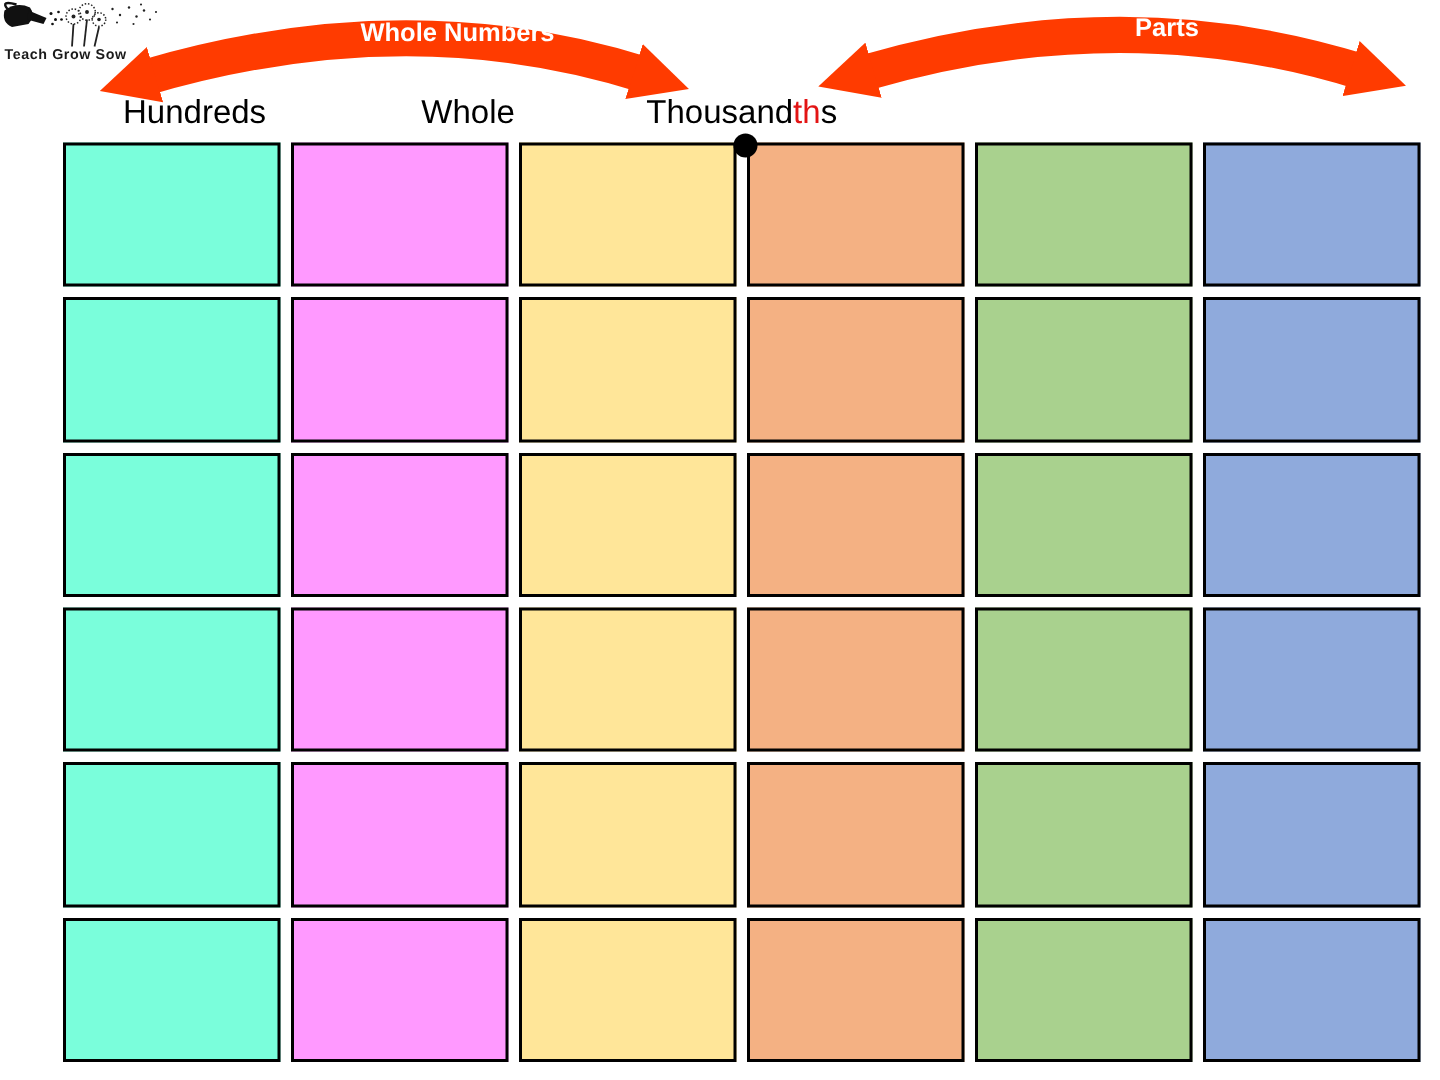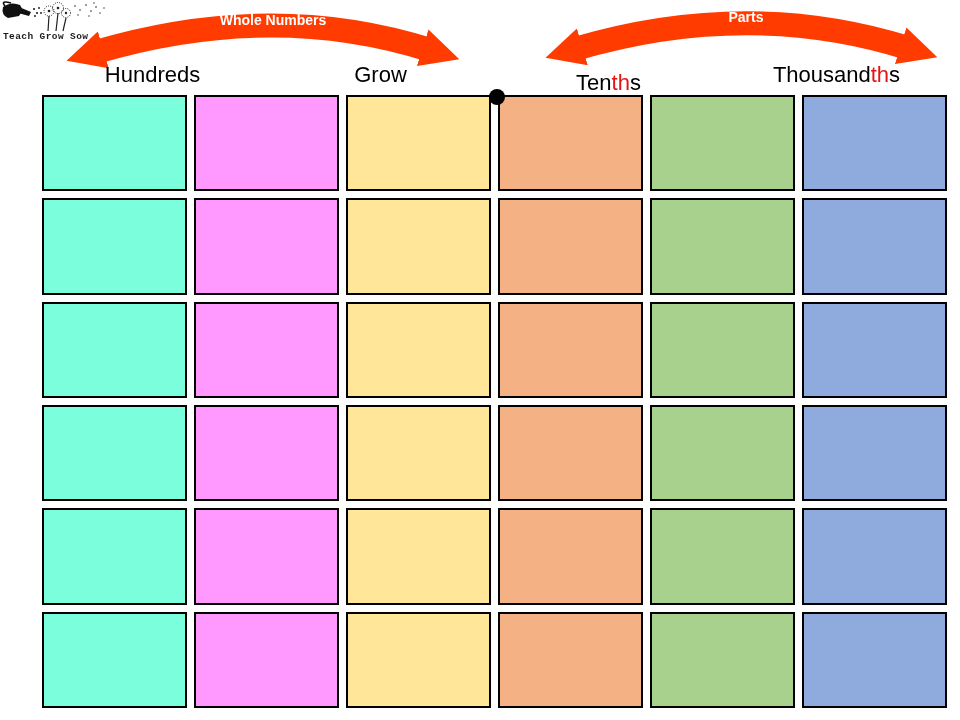--- a/index.html
+++ b/index.html
@@ -7,38 +7,38 @@
     position:relative;width:960px;height:720px;background:#fff;
     font-family:"Liberation Sans",sans-serif;overflow:hidden;
   }
 
   
   .logo{position:absolute;left:0;top:0;width:118px;}
   .logo svg{display:block;}
   .logo-text{
     font-size:9.5px;font-weight:bold;color:#1a1a1a;letter-spacing:.4px;
     margin-top:-3px;padding-left:3px;white-space:nowrap;
-    font-family:Liberation Mono, monospace;
+    font-family:Liberation Sans, sans-serif;
   }
 
   
   .arrows{position:absolute;left:0;top:0;width:960px;height:95px;pointer-events:none;}
   .band{fill:none;stroke:var(--arrow-color,#FF3B00);stroke-width:24;}
   .ahp{fill:var(--arrow-color,#FF3B00);}
   .arrow-label{
     position:absolute;transform:translateX(-50%);
-    color:#fff;font-weight:bold;font-size:14px;white-space:nowrap;z-index:3;
+    color:#fff;font-weight:bold;font-size:17px;white-space:nowrap;z-index:3;margin-left:32px;
   }
   .wn-label{left:273px;top:12px;}
   .parts-label{left:746px;top:9px;}
 
   
   .header-row{
     position:absolute;left:42px;top:62px;width:905px;
-    display:grid;grid-template-columns:repeat(4,1fr);column-gap:7px;z-index:2;
+    display:grid;grid-template-columns:repeat(5,1fr);column-gap:7px;z-index:2;
   }
   .hdr{
     text-align:center;font-size:22px;color:#000;white-space:nowrap;line-height:1.15;
   }
   .hdr[data-col="tenths"]{padding-top:8px;}
   .hdr[data-col="thousandths"]{padding-top:4px;}
   .th-red{color:var(--th-red,#E31414);}
 
   
   .decimal{
@@ -105,22 +105,21 @@
       </marker>
     </defs>
     <path class="band" d="M96,52 Q272,0 430,50" marker-start="url(#ah)" marker-end="url(#ah)"></path>
     <path class="band" d="M575,49 Q748,-2 908,48" marker-start="url(#ah)" marker-end="url(#ah)"></path>
   </svg>
   <div class="arrow-label wn-label">Whole Numbers</div>
   <div class="arrow-label parts-label">Parts</div>
 
   <div class="header-row">
       <div class="hdr" data-col="hundreds"><span>Hundreds</span></div>
-      <div class="hdr" data-col="ones"><span>Grow</span></div>
-      <div class="hdr" data-col="tenths"><span>Ten</span><span class="th-red">th</span><span>s</span></div>
+      <div class="hdr" data-col="ones"><span>Whole</span></div>
       <div class="hdr" data-col="hundredths"><span>Thousand</span><span class="th-red">th</span><span>s</span></div>
     </div>
 
   <div class="decimal"></div>
 
   <div class="grid">
       <div class="cell" style="background: rgb(122, 254, 219);"></div>
       <div class="cell" style="background: rgb(255, 153, 255);"></div>
       <div class="cell" style="background: rgb(255, 230, 153);"></div>
       <div class="cell" style="background: rgb(244, 177, 131);"></div>

